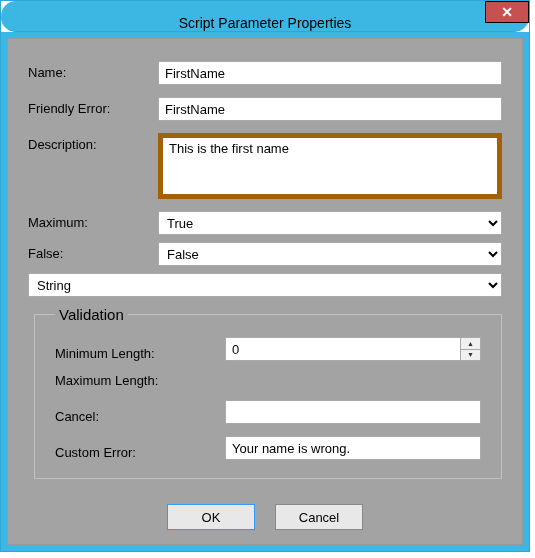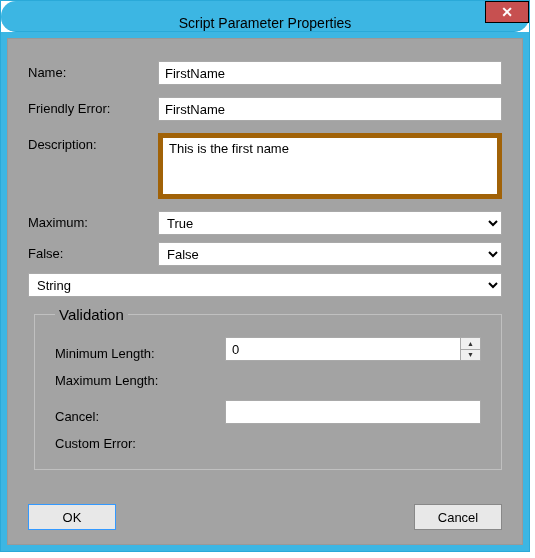--- a/index.html
+++ b/index.html
@@ -164,21 +164,21 @@
     align-items: center;
     justify-content: center;
     color: #333;
   }
   .spinner-btn:first-child {
     border-bottom: 1px solid #a9a9a9;
   }
   .button-row {
     margin-top: auto;
     display: flex;
-    justify-content: space-between;
+    justify-content: center;
     gap: 20px;
     padding-top: 12px;
   }
   .dlg-button {
     width: 88px;
     height: 26px;
     border: 1px solid #888;
     background: #e8e8e8;
     font-family: inherit;
     font-size: 13px;
@@ -262,20 +262,23 @@
 
         <div class="val-row">
           <label class="val-label">Cancel:</label>
           <div class="val-input-wrap">
             <input class="val-text" type="text" value="" style="">
           </div>
         </div>
 
         <div class="val-row">
           <label class="val-label">Custom Error:</label>
+          <div class="val-input-wrap">
+            <input class="val-text" type="text" value="Your name is wrong." style="">
+          </div>
         </div>
       </fieldset>
 
       <div class="button-row">
         <button class="dlg-button default">OK</button>
         <button class="dlg-button">Cancel</button>
       </div>
 
     </div>
   </div>

